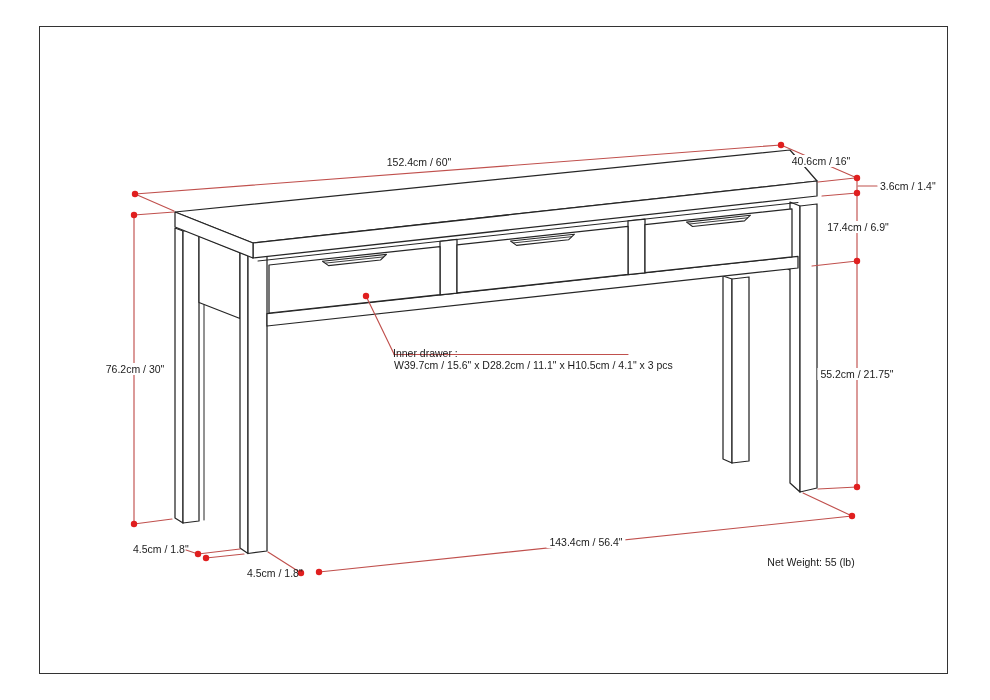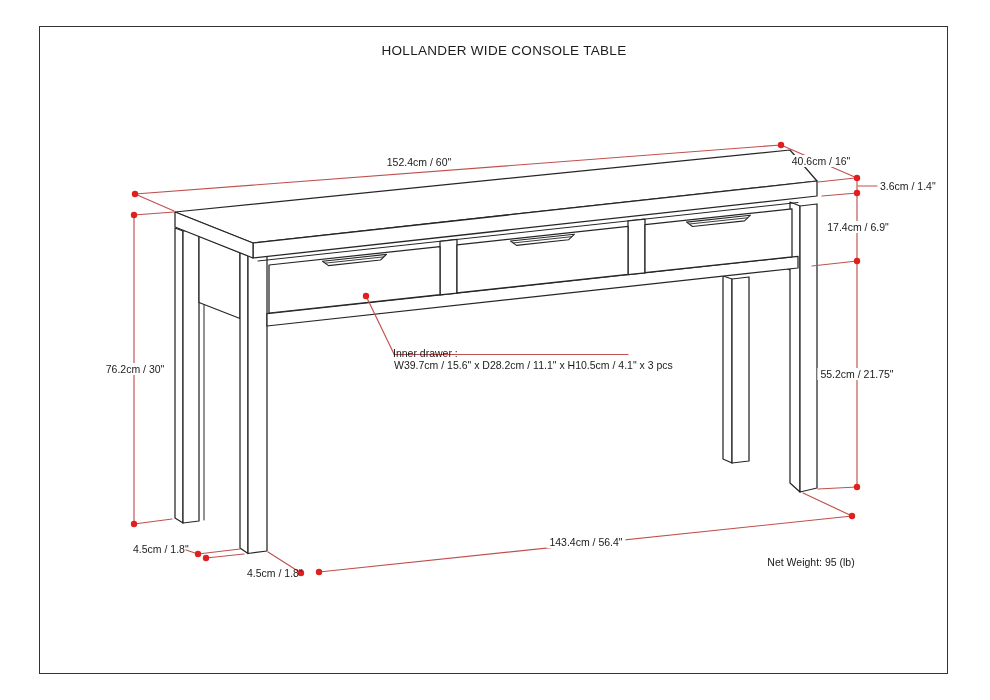--- a/index.html
+++ b/index.html
@@ -83,38 +83,37 @@
       <circle cx="852" cy="516" r="3.2" fill="#e01f1f"></circle>
       <circle cx="319" cy="572" r="3.2" fill="#e01f1f"></circle>
       <circle cx="301" cy="573" r="3.2" fill="#e01f1f"></circle>
       <circle cx="198" cy="554" r="3.2" fill="#e01f1f"></circle>
       <circle cx="206" cy="558" r="3.2" fill="#e01f1f"></circle>
       <circle cx="134" cy="215" r="3.2" fill="#e01f1f"></circle>
       <circle cx="134" cy="524" r="3.2" fill="#e01f1f"></circle>
       <circle cx="366" cy="296" r="3.2" fill="#e01f1f"></circle>
     </svg>
 
-  <div class="label title" style="left:504px;top:51px;">HOLLANDER WIDE CONSOLE TABLE</div>
 
   <div class="label bg" style="left:419px;top:162px;">152.4cm / 60"</div>
 
   <div class="label bg" style="left:821px;top:161px;">40.6cm / 16"</div>
 
   <div class="label left" style="left:880px;top:186px;">3.6cm / 1.4"</div>
 
   <div class="label bg" style="left:858px;top:227px;">17.4cm / 6.9"</div>
 
   <div class="label bg" style="left:857px;top:374px;">55.2cm / 21.75"</div>
 
   <div class="label bg" style="left:135px;top:369px;">76.2cm / 30"</div>
 
   <div class="label left" style="left:133px;top:549px;">4.5cm / 1.8"</div>
 
   <div class="label left" style="left:247px;top:573px;">4.5cm / 1.8"</div>
 
   <div class="label bg" style="left:586px;top:542px;">143.4cm / 56.4"</div>
 
-  <div class="label" style="left:811px;top:562px;">Net Weight: 95 (lb)</div>
+  <div class="label" style="left:811px;top:562px;">Net Weight: 55 (lb)</div>
 
   <div class="label plain" style="left:393px;top:331px;">Inner drawer :</div>
 
   <div class="label plain" style="left:394px;top:343px;">W39.7cm / 15.6" x D28.2cm / 11.1" x H10.5cm / 4.1" x 3 pcs</div>
 </div>
 
 </body></html>

